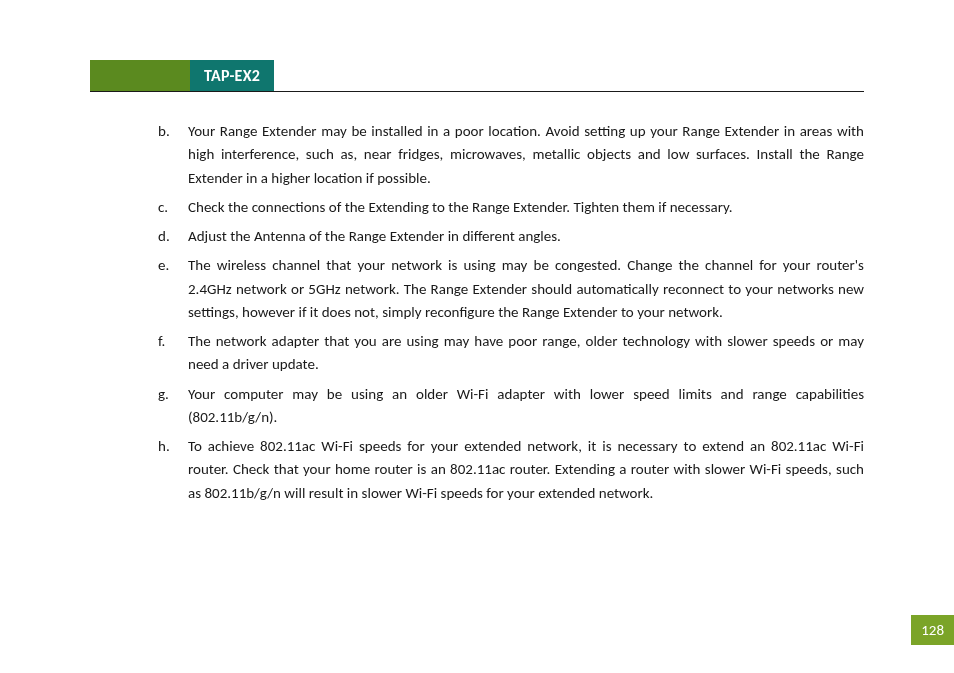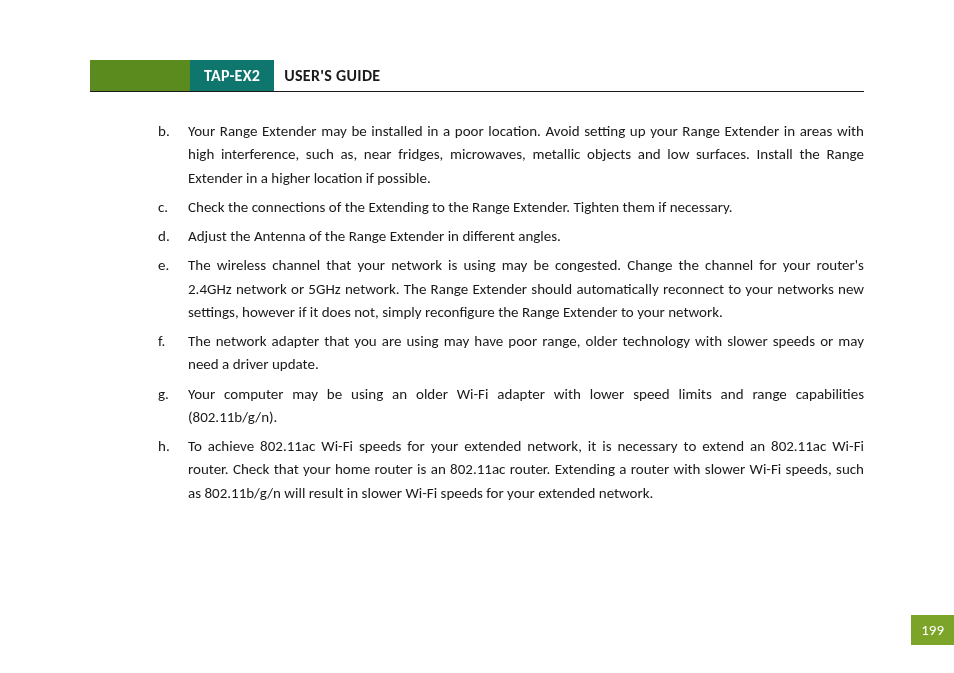--- a/index.html
+++ b/index.html
@@ -74,21 +74,20 @@
       min-width: 42px;
       text-align: center;
     }
   </style>
 </head>
 <body>
 
 <div class="header-bar">
   <div class="header-green-spacer"></div>
   <div class="header-product">TAP-EX2</div>
-  <div class="header-title">USER'S GUIDE</div>
 </div>
 
 <ol class="list">
   <li class="list-item">
     <span class="list-marker">b.</span>
     <span class="list-text">Your Range Extender may be installed in a poor location. Avoid setting up your Range Extender in areas with high interference, such as, near fridges, microwaves, metallic objects and low surfaces. Install the Range Extender in a higher location if possible.</span>
   </li>
   <li class="list-item">
     <span class="list-marker">c.</span>
     <span class="list-text">Check the connections of the Extending to the Range Extender. Tighten them if necessary.</span>
@@ -108,13 +107,13 @@
   <li class="list-item">
     <span class="list-marker">g.</span>
     <span class="list-text">Your computer may be using an older Wi-Fi adapter with lower speed limits and range capabilities (802.11b/g/n).</span>
   </li>
   <li class="list-item">
     <span class="list-marker">h.</span>
     <span class="list-text">To achieve 802.11ac Wi-Fi speeds for your extended network, it is necessary to extend an 802.11ac Wi-Fi router.  Check that your home router is an 802.11ac router.  Extending a router with slower Wi-Fi speeds, such as 802.11b/g/n will result in slower Wi-Fi speeds for your extended network.</span>
   </li>
 </ol>
 
-<div class="page-number">199</div>
+<div class="page-number">128</div>
 
 </body></html>

